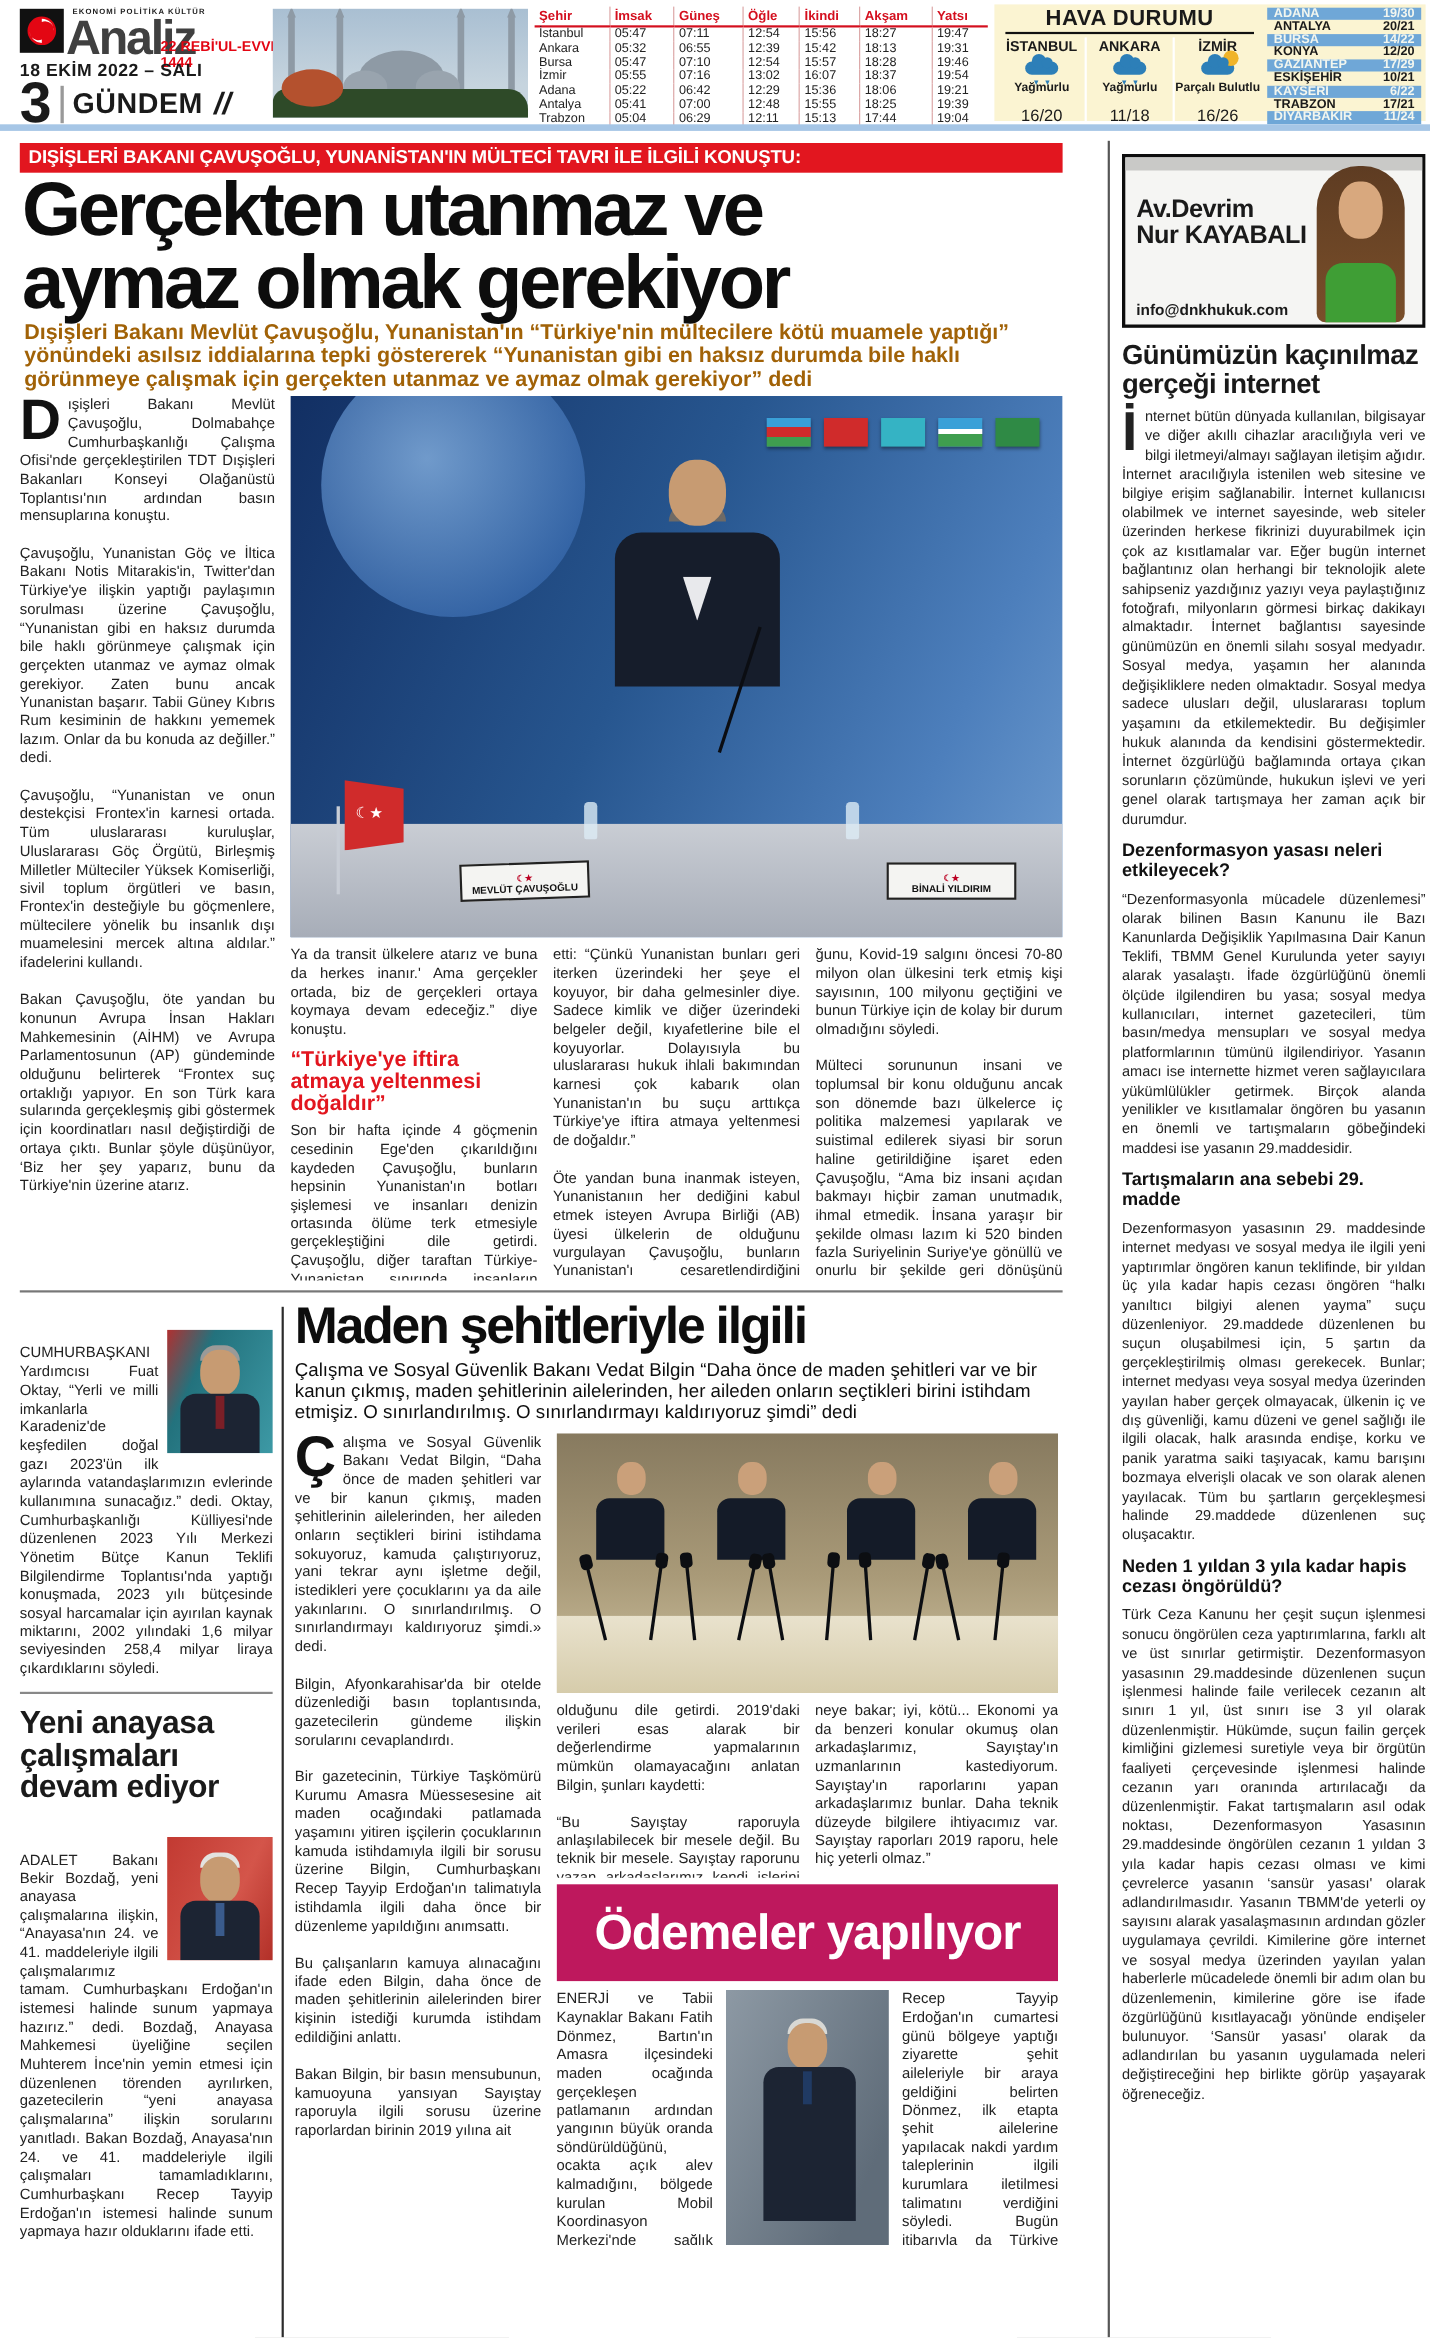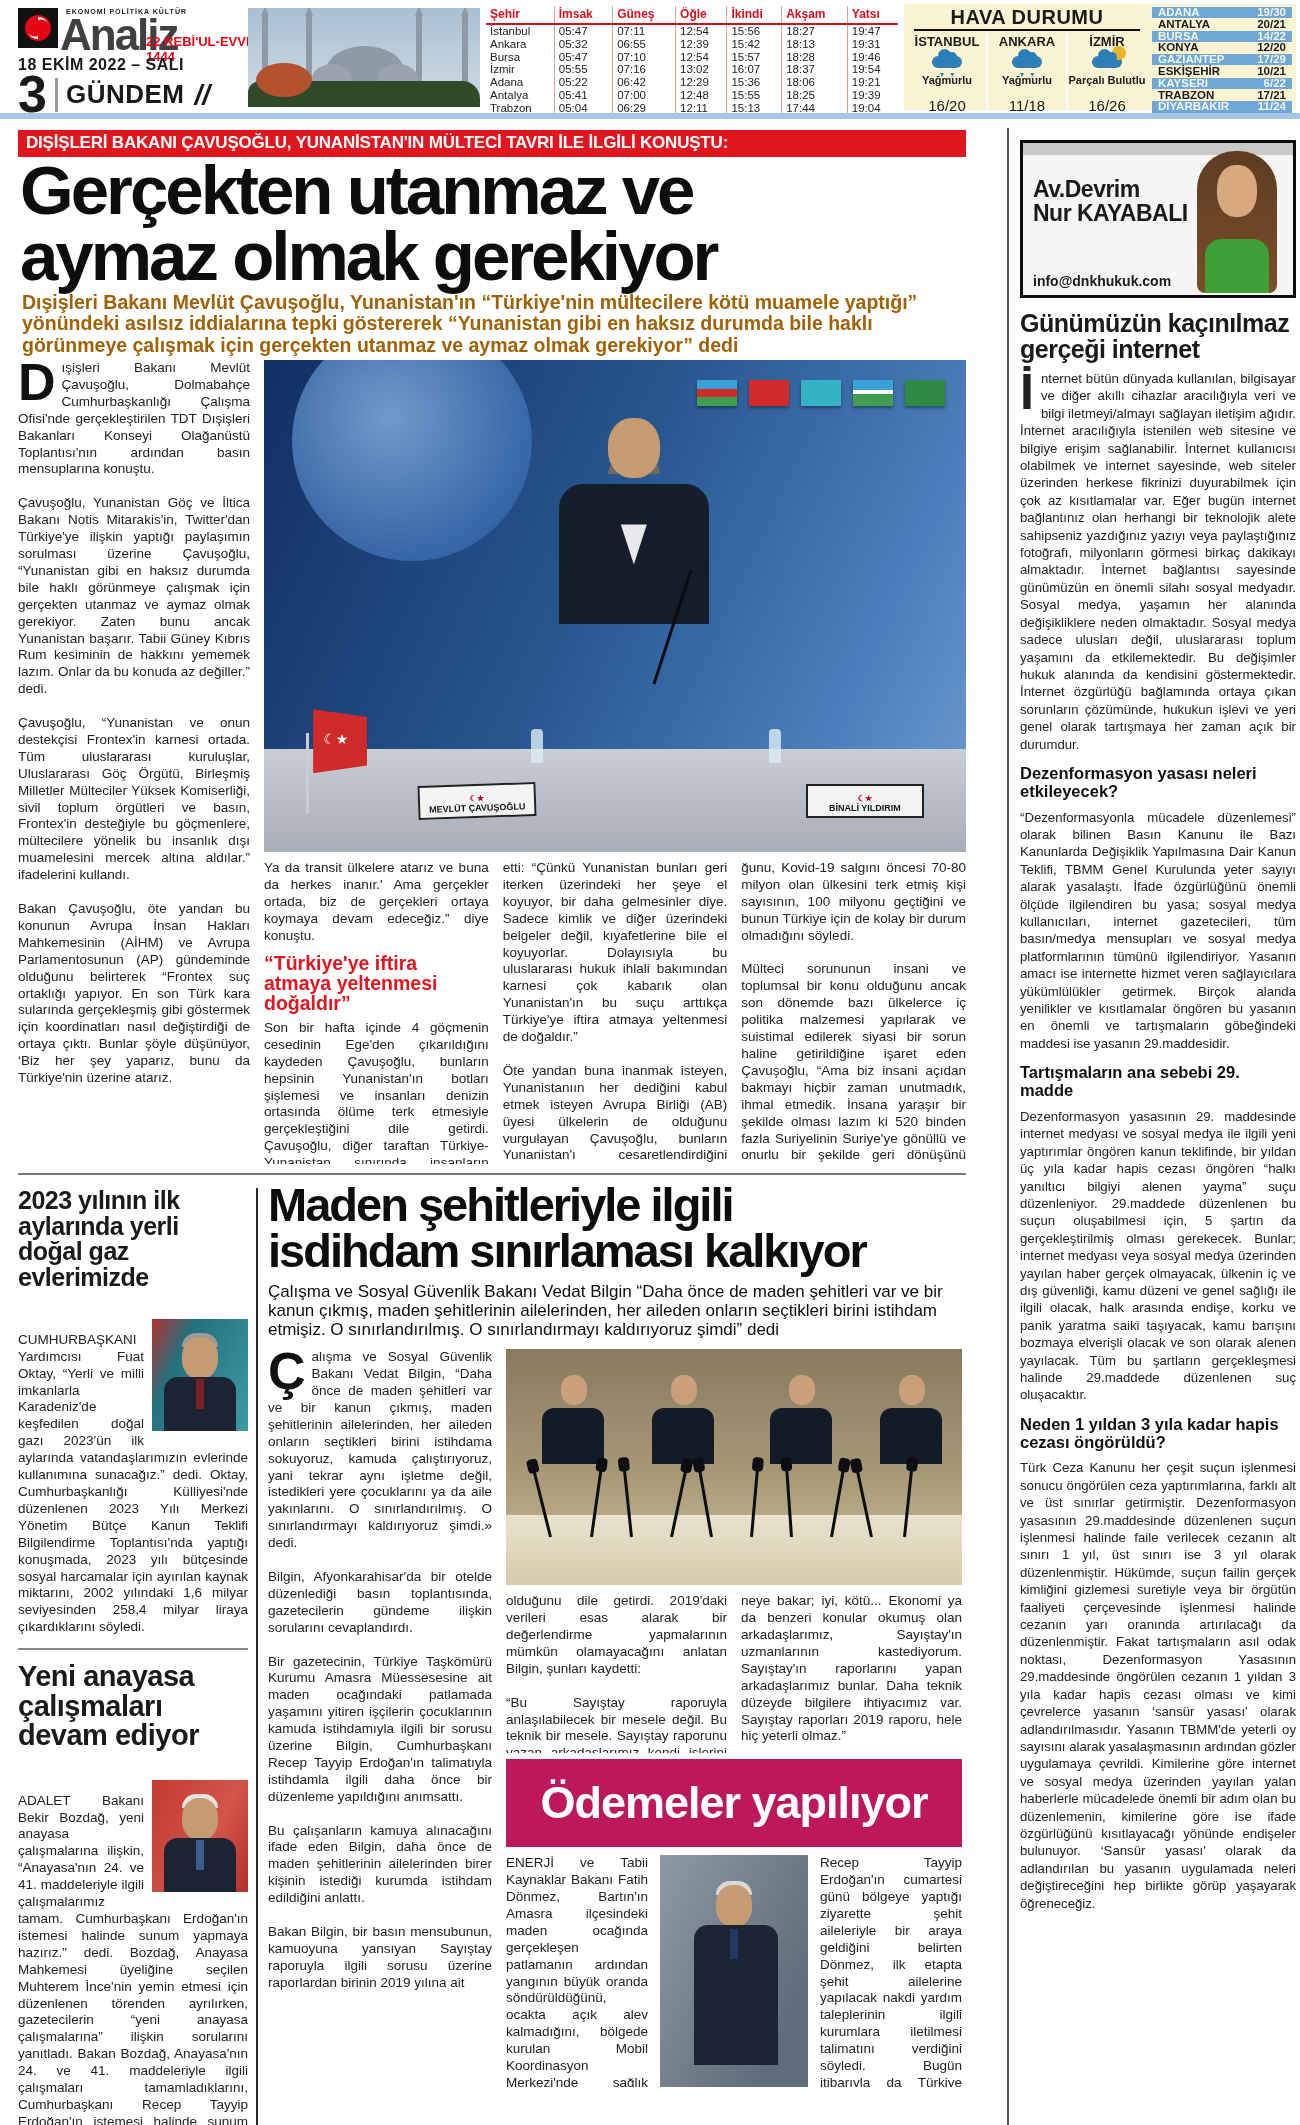--- a/index.html
+++ b/index.html
@@ -421,21 +421,20 @@
       </div>
     </div>
   </div>
 
   <div class="h-rule"></div>
   <div class="v-rule-mid"></div>
   <div class="v-rule-right"></div>
 
   <div class="left-bottom">
     <div>
-      <div class="lb-head">2023 yılının ilk aylarında yerli doğal gaz evlerimizde</div>
       <div class="lb-body">
         <span class="lb-photo photo-oktay" style="shape-outside:margin-box;">
           <span class="ph-hair"></span><span class="ph-head"></span><span class="ph-body"></span><span class="ph-tie"></span>
         </span>
         <span>CUMHURBAŞKANI Yardımcısı Fuat Oktay, “Yerli ve milli imkanlarla Karadeniz'de keşfedilen doğal gazı 2023'ün ilk aylarında vatandaşlarımızın evlerinde kullanımına sunacağız.” dedi. Oktay, Cumhurbaşkanlığı Külliyesi'nde düzenlenen 2023 Yılı Merkezi Yönetim Bütçe Kanun Teklifi Bilgilendirme Toplantısı'nda yaptığı konuşmada, 2023 yılı bütçesinde sosyal harcamalar için ayırılan kaynak miktarını, 2002 yılındaki 1,6 milyar seviyesinden 258,4 milyar liraya çıkardıklarını söyledi.</span>
       </div>
     </div>
     <div class="lb-divider"></div>
     <div>
       <div class="lb-head2">Yeni anayasa çalışmaları devam ediyor</div>
@@ -444,21 +443,20 @@
           <span class="ph-hair" style="background:#e3e3e0;"></span><span class="ph-head"></span><span class="ph-body"></span><span class="ph-tie" style="background:#3a5b8c;"></span>
         </span>
         <span>ADALET Bakanı Bekir Bozdağ, yeni anayasa çalışmalarına ilişkin, “Anayasa'nın 24. ve 41. maddeleriyle ilgili çalışmalarımız tamam. Cumhurbaşkanı Erdoğan'ın istemesi halinde sunum yapmaya hazırız.” dedi. Bozdağ, Anayasa Mahkemesi üyeliğine seçilen Muhterem İnce'nin yemin etmesi için düzenlenen törenden ayrılırken, gazetecilerin “yeni anayasa çalışmalarına” ilişkin sorularını yanıtladı. Bakan Bozdağ, Anayasa'nın 24. ve 41. maddeleriyle ilgili çalışmaları tamamladıklarını, Cumhurbaşkanı Recep Tayyip Erdoğan'ın istemesi halinde sunum yapmaya hazır olduklarını ifade etti.</span>
       </div>
     </div>
   </div>
 
   <div class="maden">
     <div class="maden-head">
       <div>Maden şehitleriyle ilgili</div>
-      <div>isdihdam sınırlaması kalkıyor</div>
     </div>
     <div class="maden-deck">Çalışma ve Sosyal Güvenlik Bakanı Vedat Bilgin “Daha önce de maden şehitleri var ve bir kanun çıkmış, maden şehitlerinin ailelerinden, her aileden onların seçtikleri birini istihdam etmişiz. O sınırlandırılmış. O sınırlandırmayı kaldırıyoruz şimdi” dedi</div>
     <div class="maden-grid">
       <div class="maden-colA bodytext dropcap">Çalışma ve Sosyal Güvenlik Bakanı Vedat Bilgin, “Daha önce de maden şehitleri var ve bir kanun çıkmış, maden şehitlerinin ailelerinden, her aileden onların seçtikleri birini istihdama sokuyoruz, kamuda çalıştırıyoruz, yani tekrar aynı işletme değil, istedikleri yere çocuklarını ya da aile yakınlarını. O sınırlandırılmış. O sınırlandırmayı kaldırıyoruz şimdi.» dedi.
 
 Bilgin, Afyonkarahisar'da bir otelde düzenlediği basın toplantısında, gazetecilerin gündeme ilişkin sorularını cevaplandırdı.
 
 Bir gazetecinin, Türkiye Taşkömürü Kurumu Amasra Müessesesine ait maden ocağındaki patlamada yaşamını yitiren işçilerin çocuklarının kamuda istihdamıyla ilgili bir sorusu üzerine Bilgin, Cumhurbaşkanı Recep Tayyip Erdoğan'ın talimatıyla istihdamla ilgili daha önce bir düzenleme yapıldığını anımsattı.
 
 Bu çalışanların kamuya alınacağını ifade eden Bilgin, daha önce de maden şehitlerinin ailelerinden birer kişinin istediği kurumda istihdam edildiğini anlattı.

